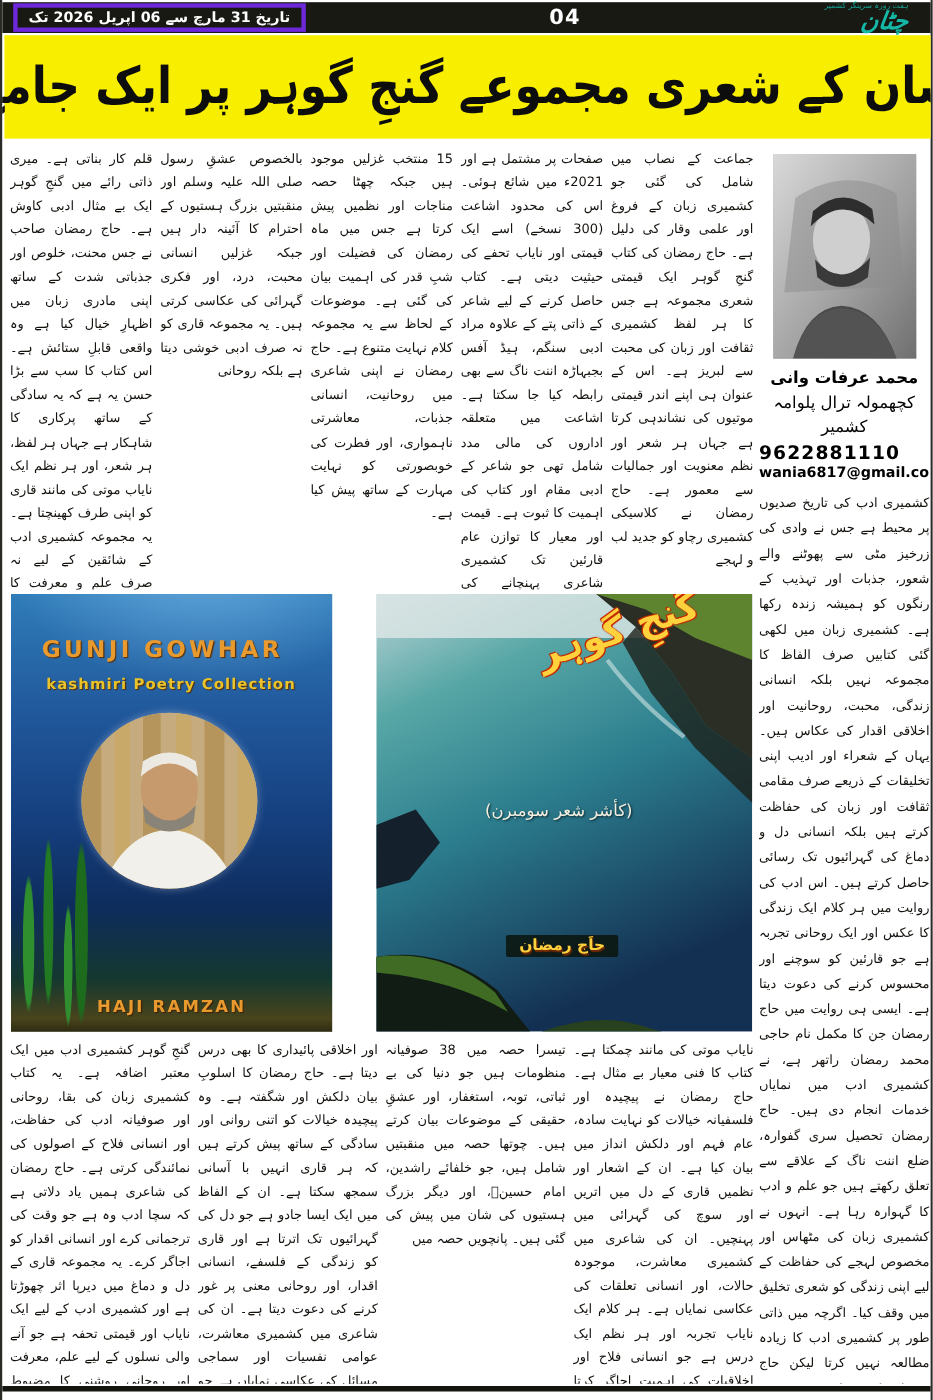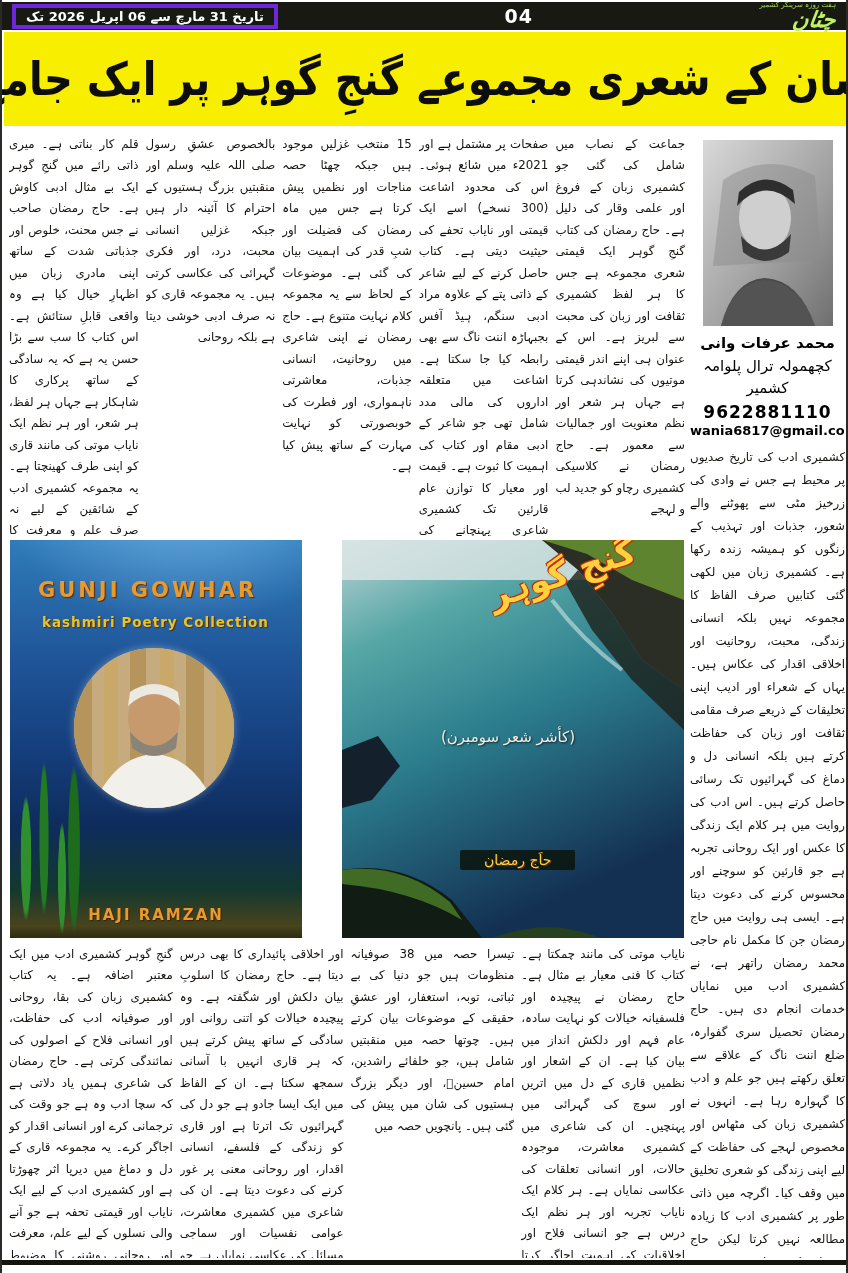--- a/index.html
+++ b/index.html
@@ -5,21 +5,21 @@
   html,body{margin:0;padding:0;background:#ffffff;}
   body{font-family:"DejaVu Sans",sans-serif;}
   .page{position:relative;width:848px;height:1273px;background:#fff;overflow:hidden;
         box-sizing:border-box;border-left:2px solid #2a2a26;border-right:2px solid #2a2a26;}
   
   .masthead{position:absolute;left:0;top:2px;width:848px;height:28px;background:#191913;
             display:flex;align-items:center;justify-content:space-between;}
   .date-box{margin-left:10px;border:4px solid #6d28d9;padding:1px 10px;color:#fff;
             font-size:13px;font-weight:bold;direction:rtl;white-space:nowrap;}
   .page-num{color:#fff;font-size:19px;font-weight:bold;letter-spacing:1px;}
-  .logo-wrap{margin-right:14px;text-align:right;color:#bef264;line-height:1;}
+  .logo-wrap{margin-right:24px;text-align:right;color:#14b8a6;line-height:1;}
   .logo-sub{font-size:7px;opacity:.85;direction:rtl;}
   .logo-main{font-size:22px;font-weight:bold;font-style:italic;direction:rtl;
              transform:skewX(-8deg);letter-spacing:2px;}
   
   .banner{position:absolute;left:2px;top:32px;width:844px;height:94px;background:#f8ef00;
           display:flex;align-items:center;justify-content:center;}
   .banner h1{margin:0;font-size:40px;line-height:1.1;color:#0d0d0d;font-weight:bold;
              direction:rtl;text-align:center;font-family:"DejaVu Serif","DejaVu Sans",serif;
              white-space:nowrap;transform:scaleY(1.15);}
   
@@ -27,21 +27,21 @@
   .cols .col{flex:1 1 0;direction:rtl;text-align:justify;color:#16130f;
              font-size:11.8px;line-height:1.82;overflow:hidden;}
   .cols-top{left:7px;top:134px;width:676px;height:402px;}
   .cols-bottom{left:7px;top:944px;width:676px;height:314px;}
   
   .author-col{position:absolute;left:688px;top:134px;width:155px;height:1124px;overflow:hidden;}
   .author-photo{width:130px;height:186px;margin:6px auto 6px auto;display:block;
                 background:linear-gradient(160deg,#d8d8d8,#9a9a9a 55%,#777);}
   .author-name{font-size:15px;font-weight:bold;text-align:center;direction:rtl;line-height:1.5;}
   .author-addr{font-size:15px;font-weight:normal;text-align:center;direction:rtl;line-height:1.5;}
-  .author-phone{font-size:17px;font-weight:bold;text-align:center;letter-spacing:1px;margin-top:2px;}
+  .author-phone{font-size:17px;font-weight:bold;letter-spacing:1px;margin-top:2px;}
   .author-email{font-size:13px;font-weight:bold;text-align:center;margin-top:1px;margin-bottom:8px;}
   .author-text{direction:rtl;text-align:justify;font-size:11.8px;line-height:1.95;color:#16130f;}
   
   .cover{position:absolute;top:540px;height:398px;overflow:hidden;}
   .cover-left{left:8px;width:292px;
     background:
       radial-gradient(ellipse 260px 180px at 60% -40px,rgba(150,210,255,.55),rgba(0,0,0,0) 70%),
       linear-gradient(180deg,#2f7cb9 0%,#20579b 28%,#153f7e 52%,#0e2c5c 72%,#14382f 88%,#49441c 97%,#2e2c12 100%);}
   .seaweed{position:absolute;left:4px;bottom:0;width:70px;height:260px;
     background:
@@ -58,21 +58,21 @@
   .cl-author{position:absolute;left:0;right:0;bottom:14px;text-align:center;color:#e89a2f;
              font-weight:bold;font-size:15px;letter-spacing:2px;text-shadow:1px 1px 1px #402000;}
   .cover-right{left:340px;width:342px;}
   .cr-scene{position:absolute;inset:0;}
   .cr-title{position:absolute;right:46px;top:14px;color:#ffd13d;font-weight:bold;font-size:34px;
             line-height:1.15;direction:rtl;text-align:center;transform:rotate(-18deg);
             text-shadow:0 0 2px #c42a00,1px 1px 0 #c42a00,-1px -1px 0 #c42a00;}
   .cr-sub{position:absolute;left:0;right:10px;top:188px;text-align:center;color:#f5efdf;
           font-weight:normal;font-size:15px;direction:rtl;text-shadow:1px 1px 2px #0a2530;}
   .cr-author{position:absolute;left:118px;top:310px;background:rgba(10,20,12,.85);color:#ffd13d;
-             font-weight:normal;font-size:14px;direction:rtl;padding:2px 24px;border-radius:2px;
+             font-weight:bold;font-size:14px;direction:rtl;padding:2px 12px;border-radius:2px;
              text-shadow:1px 1px 1px #7a2a00;}
   
   .footer-rule{position:absolute;left:0;top:1260px;width:848px;height:5px;background:#15150f;}
 </style>
 </head>
 <body>
 
 <div class="page">
 
   <div class="masthead">

